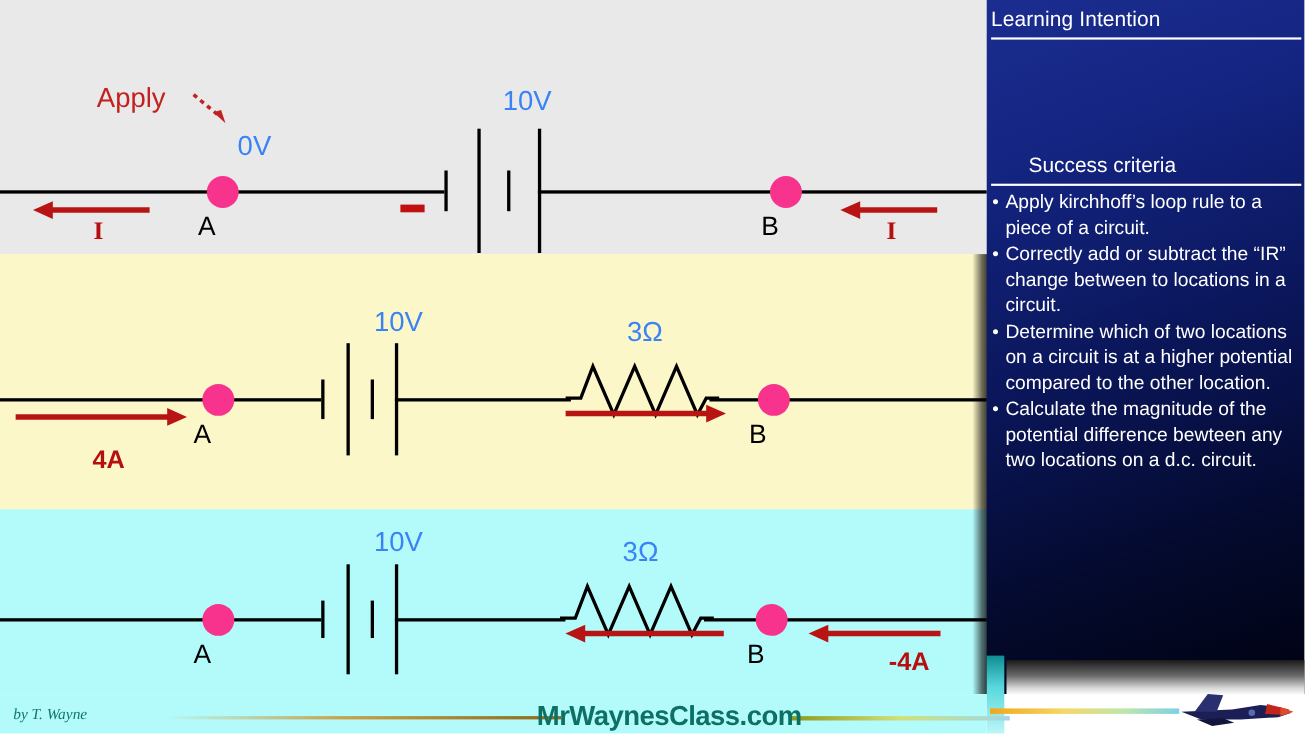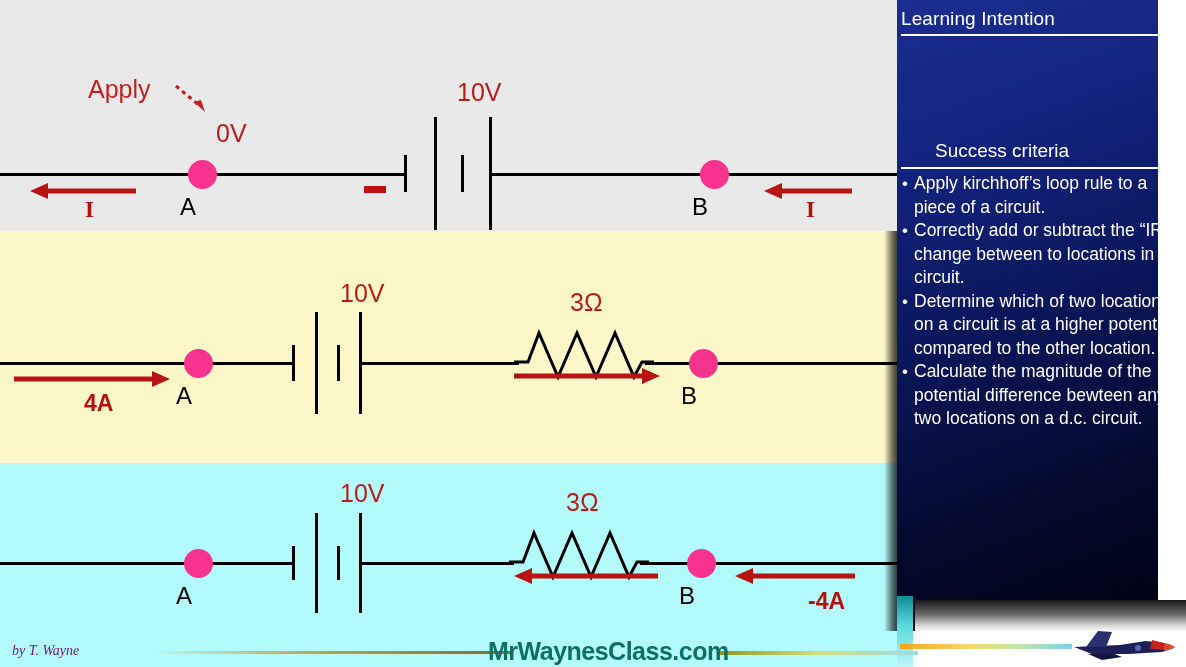--- a/index.html
+++ b/index.html
@@ -2,21 +2,21 @@
 <html><head>
 <meta charset="utf-8">
 <style>
   html,body{margin:0;padding:0;background:#fff;}
   body{width:1186px;height:667px;overflow:hidden;
        font-family:"Liberation Sans",sans-serif;}
 
   #slide{position:relative;width:1186px;height:667px;overflow:hidden;background:#fff;}
 
   
-  #side-panel{position:absolute;left:897px;top:0;width:261px;height:631px;
+  #side-panel{position:absolute;left:897px;top:0;width:289px;height:631px;
     background:linear-gradient(160deg,#1b2d8f 0%,#132481 22%,#0a1557 52%,#040a2e 76%,#000210 100%);
     overflow:hidden;}
   #side-panel .li-title{position:absolute;left:4px;top:8px;color:#fff;font-size:19px;letter-spacing:.1px;}
   #side-panel .rule1{position:absolute;left:4px;top:34px;width:282px;height:2px;background:#fff;}
   #side-panel .li-body{position:absolute;left:4px;top:44px;width:284px;color:#fff;font-size:17.5px;line-height:23px;}
   #side-panel .sc-title{position:absolute;left:4px;top:140px;color:#fff;font-size:19px;margin-left:34px;}
   #side-panel .rule2{position:absolute;left:4px;top:167px;width:282px;height:2px;background:#fff;}
   #side-panel ul{position:absolute;left:0px;top:172px;width:289px;margin:0;padding:0 6px 0 4px;list-style:none;}
   #side-panel li{color:#fff;font-size:17.5px;line-height:23.5px;padding-left:13px;position:relative;}
   #side-panel li::before{content:"\2022";position:absolute;left:1px;top:0;font-size:17px;}
@@ -34,21 +34,21 @@
   
   #title{position:absolute;left:24px;top:3px;font-size:22.5px;color:#111;
     white-space:nowrap;font-family:"Liberation Sans",sans-serif;}
   #title .sub{font-size:14px;vertical-align:-2px;}
 
   
   .wire{position:absolute;background:#000;height:3px;}
   .vline{position:absolute;background:#000;width:3px;}
   .node{position:absolute;width:29px;height:29px;border-radius:50%;background:#f8338e;}
   .lbl{position:absolute;color:#000;font-size:24px;}
-  .vlbl{position:absolute;color:#b91c1c;font-size:25px;}
+  .vlbl{position:absolute;color:#3b82f6;font-size:25px;}
   .rlbl{position:absolute;color:#b60f0f;font-size:23px;font-weight:bold;}
   .assume{position:absolute;color:#c32020;font-size:25px;}
 
   .minus{position:absolute;background:#c01010;height:7px;width:22px;}
 
   
   .arrowsvg{position:absolute;}
 </style>
 </head>
 <body>
@@ -117,21 +117,21 @@
 
     <div class="node" style="left:184px;top:349px;"></div>
     <div class="lbl" style="left:176px;top:382px;">A</div>
     <div class="node" style="left:689px;top:349px;"></div>
     <div class="lbl" style="left:681px;top:382px;">B</div>
 
     <svg class="arrowsvg" style="left:14px;top:368px;" width="158" height="22" viewBox="0 0 158 22">
       <path d="M0 11 L142 11" stroke="#b81414" stroke-width="5" fill="none"></path>
       <path d="M156 11 L138 3 L138 19 Z" fill="#b81414"></path>
     </svg>
-    <div class="rlbl" style="left:84px;top:390px;">4A</div>
+    <div class="rlbl" style="left:84px;top:404px;">4A</div>
 
     <svg class="arrowsvg" style="left:514px;top:365px;" width="148" height="22" viewBox="0 0 148 22">
       <path d="M0 11 L132 11" stroke="#b81414" stroke-width="5" fill="none"></path>
       <path d="M146 11 L128 3 L128 19 Z" fill="#b81414"></path>
     </svg>
   </div>
 
   <div>
     <div class="wire" style="left:0px;top:562px;width:292px;"></div>
     <div class="vline" style="left:292px;top:546px;height:34px;"></div>
@@ -182,21 +182,21 @@
   <div>
 
     <div style="position:absolute;left:0;top:631px;width:897px;height:36px;background:#b3fbfb;"></div>
 
     <div style="position:absolute;left:897px;top:631px;width:289px;height:36px;background:#ffffff;"></div>
 
     <div style="position:absolute;left:915px;top:600px;width:271px;height:32px;background:linear-gradient(180deg,#1a1a1a 0%,#6a6a6a 45%,#d8d8d8 80%,#ffffff 100%);"></div>
 
     <div style="position:absolute;left:897px;top:596px;width:16px;height:71px;background:linear-gradient(180deg,#0e8c92 0%,#57d8dc 40%,#bdf6f8 100%);"></div>
 
-    <div style="position:absolute;left:12px;top:643px;font-size:14px;font-style:italic;color:#701a75;font-family:'Liberation Serif',serif;">by T. Wayne</div>
+    <div style="position:absolute;left:12px;top:643px;font-size:14px;font-style:italic;color:#0f766e;font-family:'Liberation Serif',serif;">by T. Wayne</div>
 
     <div style="position:absolute;left:150px;top:651px;width:360px;height:3px;background:linear-gradient(90deg,#b3fbfb 0%,#c6a24a 45%,#8a6a1c 100%);"></div>
     <div style="position:absolute;left:718px;top:651px;width:200px;height:4px;background:linear-gradient(90deg,#8a9a1c 0%,#cfe07a 50%,#9fd8e8 100%);"></div>
 
     <div style="position:absolute;left:488px;top:637px;font-size:25px;font-weight:bold;color:#0c7064;font-family:'Liberation Sans',sans-serif;letter-spacing:-0.5px;">MrWaynesClass.com</div>
 
     <svg style="position:absolute;left:1068px;top:627px;" width="112" height="34" viewBox="0 0 112 34">
       <path d="M6 20 L52 18 L78 14 L96 16 L106 21 L94 25 L60 27 L24 27 Z" fill="#1b1f56"></path>
       <path d="M18 20 L30 4 L44 5 L38 20 Z" fill="#2a2f70"></path>
       <path d="M84 13 L104 18 L100 23 L82 22 Z" fill="#c4241c"></path>

